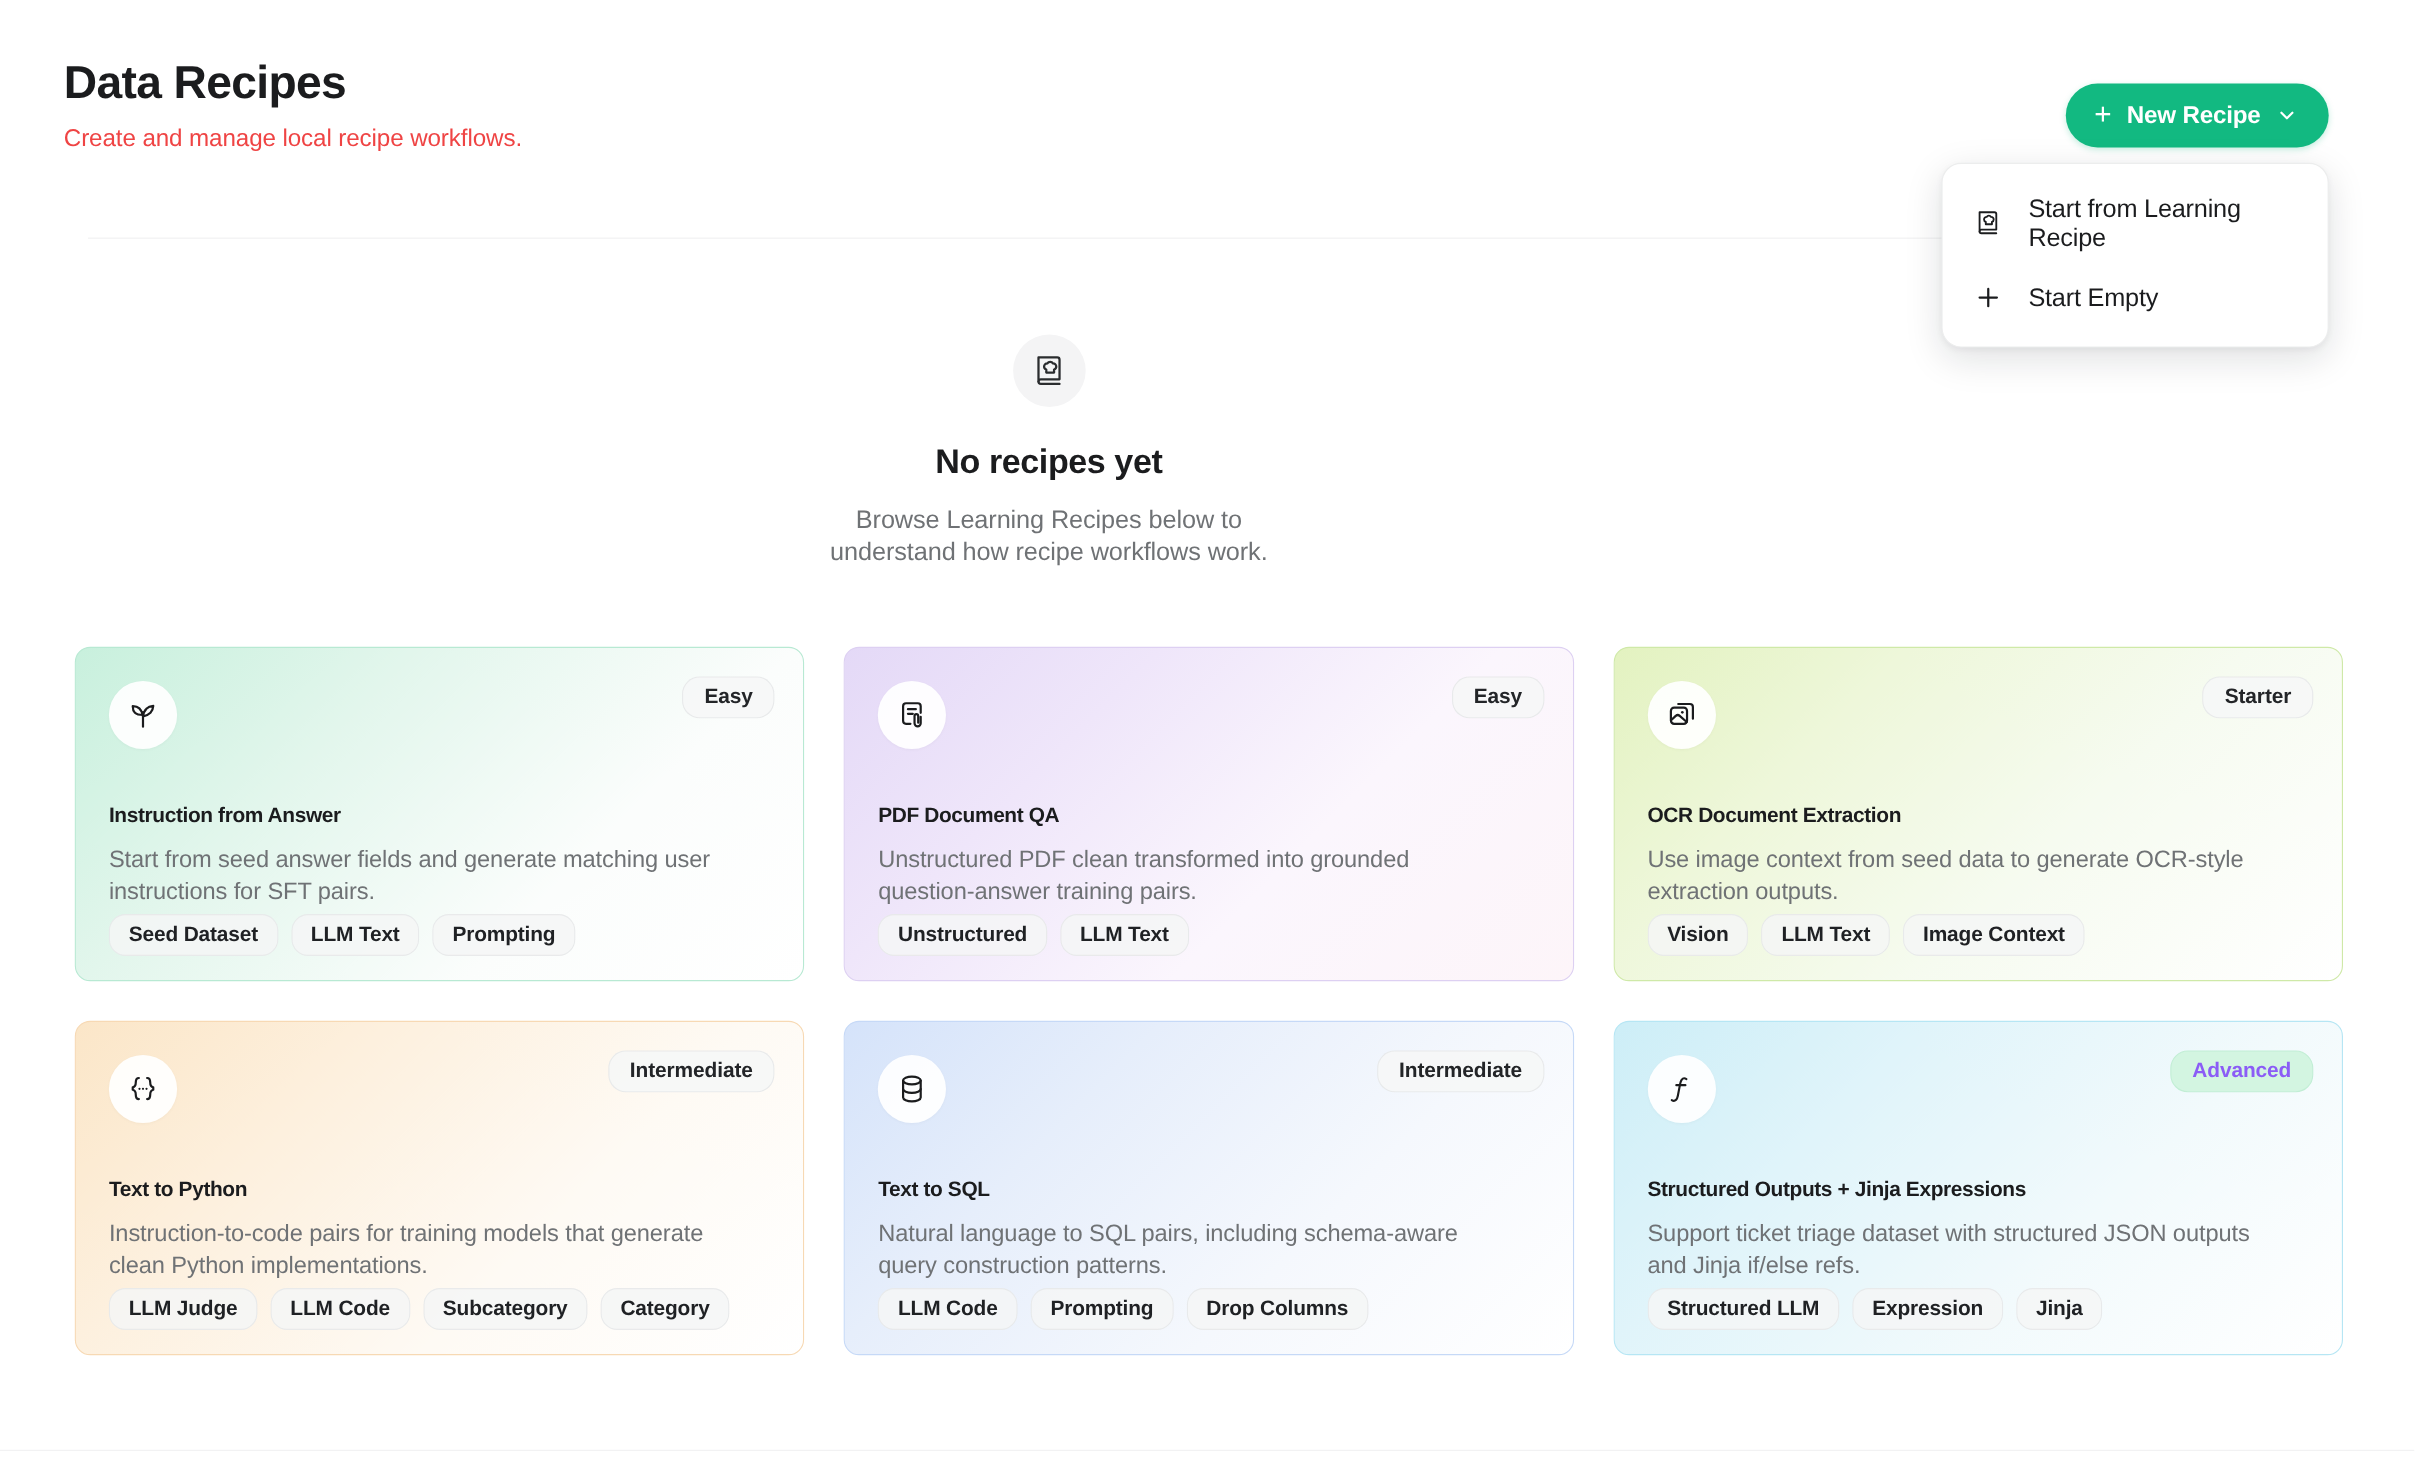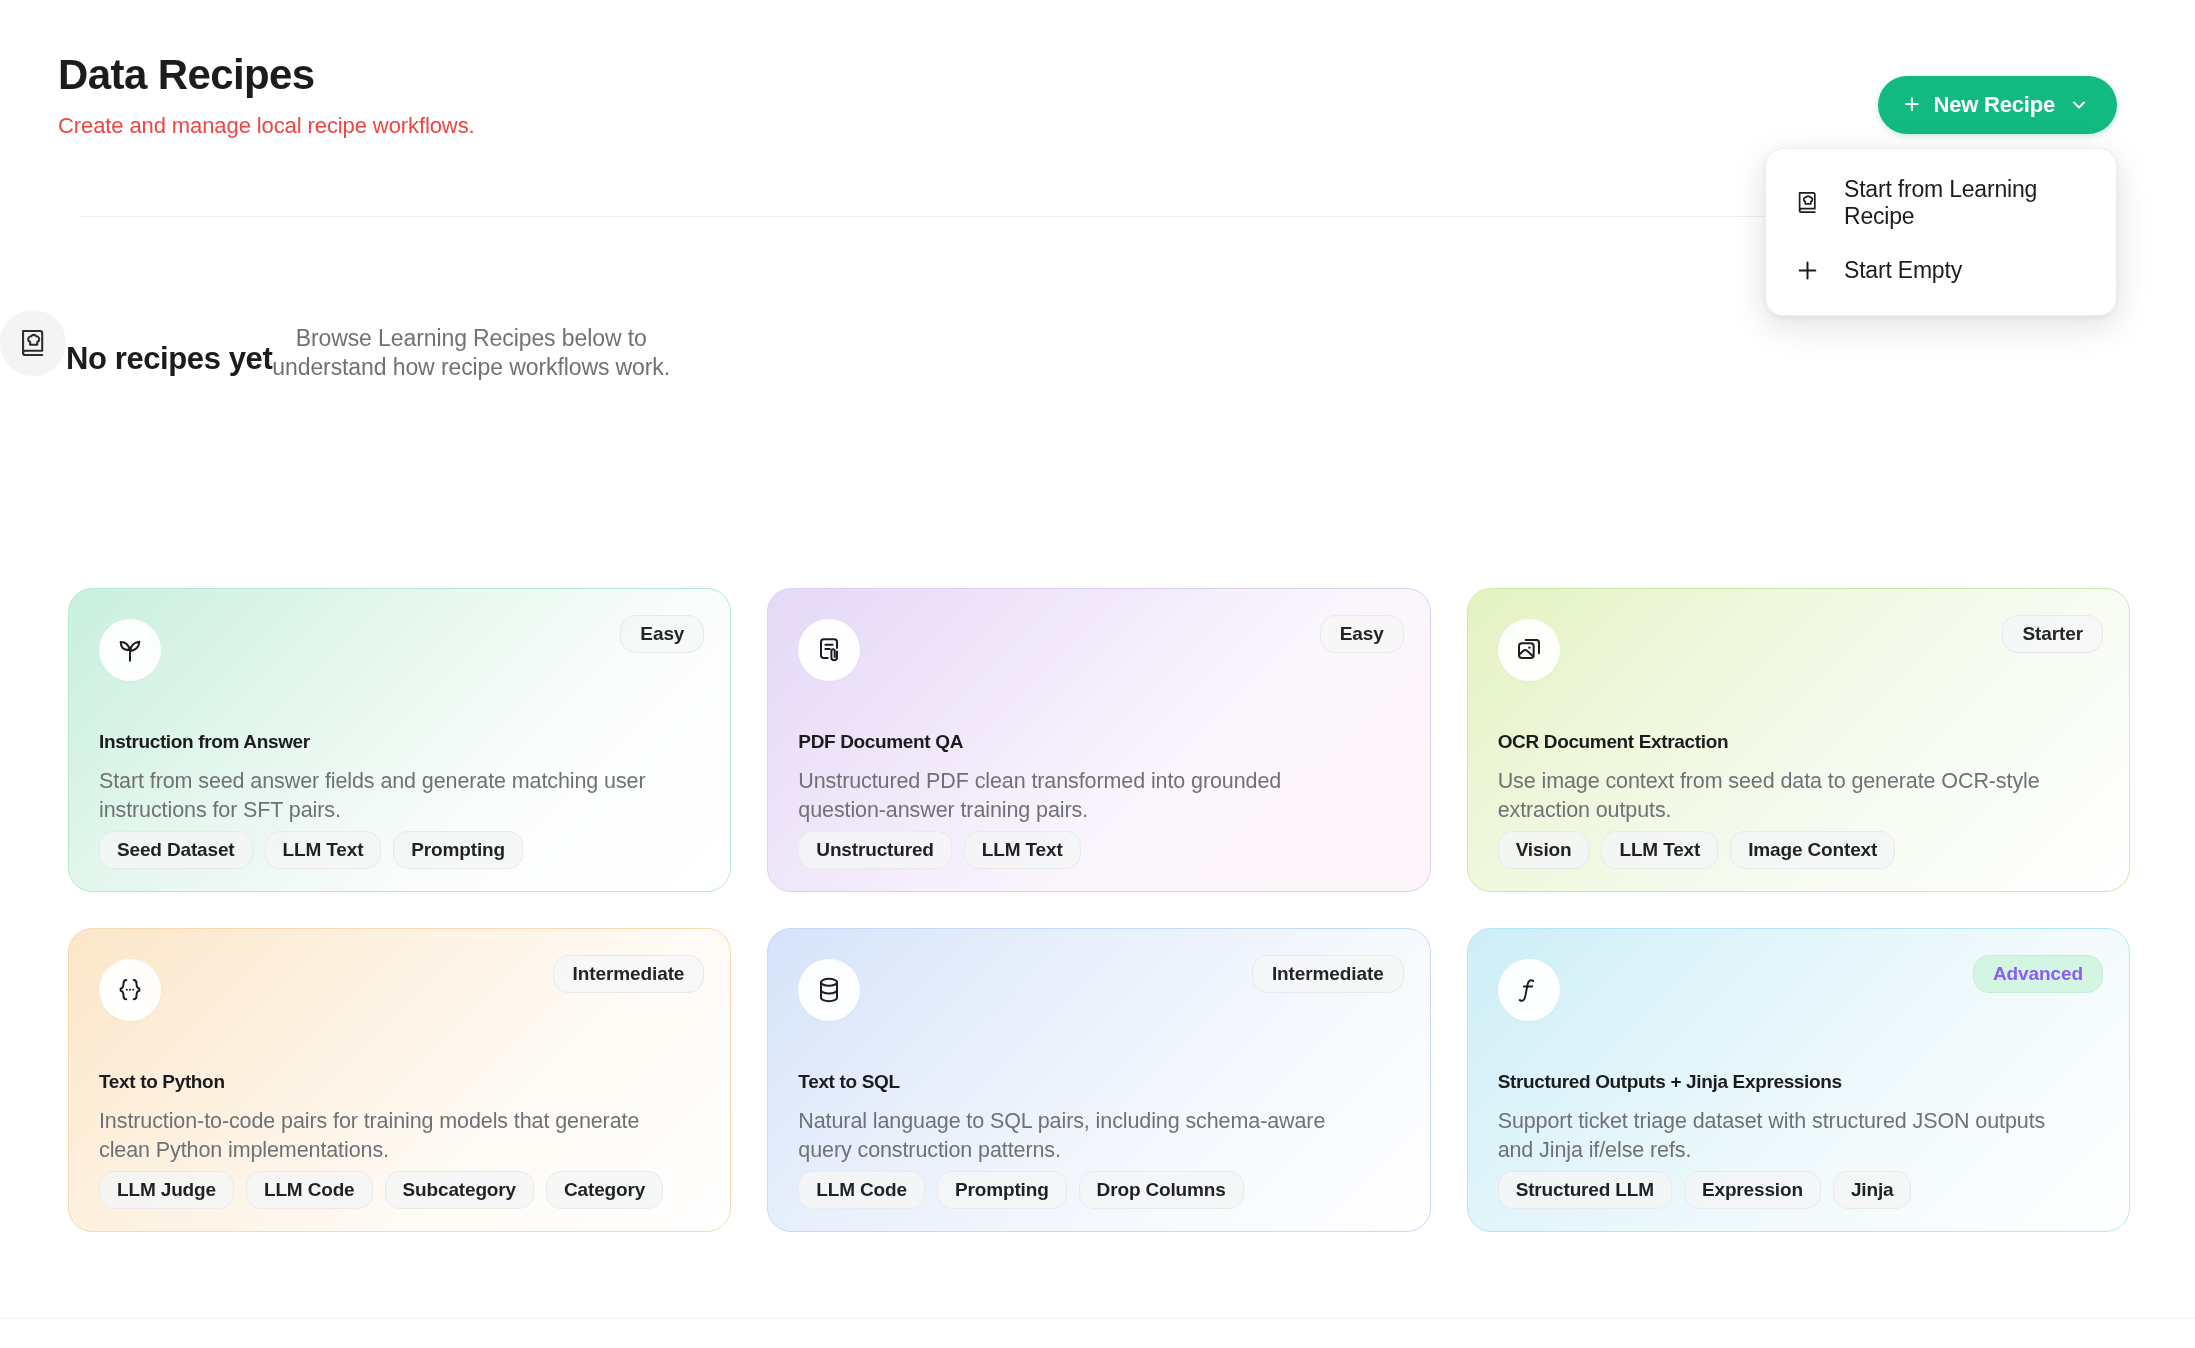--- a/index.html
+++ b/index.html
@@ -102,21 +102,21 @@
     display: flex; align-items: center; justify-content: center;
   }
   .dd-label { line-height: 1.17; }
 
   
   .empty {
     position: absolute;
     left: 0; top: 304px;
     width: 1907px;
     display: flex;
-    flex-direction: row;
+    flex-direction: column;
     align-items: center;
   }
   .empty-icon {
     width: 66px; height: 66px;
     border-radius: 50%;
     background: #f4f4f5;
     display: flex; align-items: center; justify-content: center;
   }
   .empty-title {
     margin-top: 32px;
@@ -140,21 +140,21 @@
     left: 68px; top: 588px;
     width: 2062px;
     display: grid;
     grid-template-columns: repeat(3, 1fr);
     column-gap: 36px;
     row-gap: 36px;
   }
   .card {
     position: relative;
     height: 304px;
-    border-radius: 24px;
+    border-radius: 14px;
     padding: 30px 30px 0 30px;
     overflow: hidden;
     cursor: pointer;
   }
   .card-icon {
     width: 62px; height: 62px;
     border-radius: 50%;
     background: rgba(255,255,255,0.92);
     display: flex; align-items: center; justify-content: center;
     box-shadow: 0 1px 3px rgba(0,0,0,0.03);

